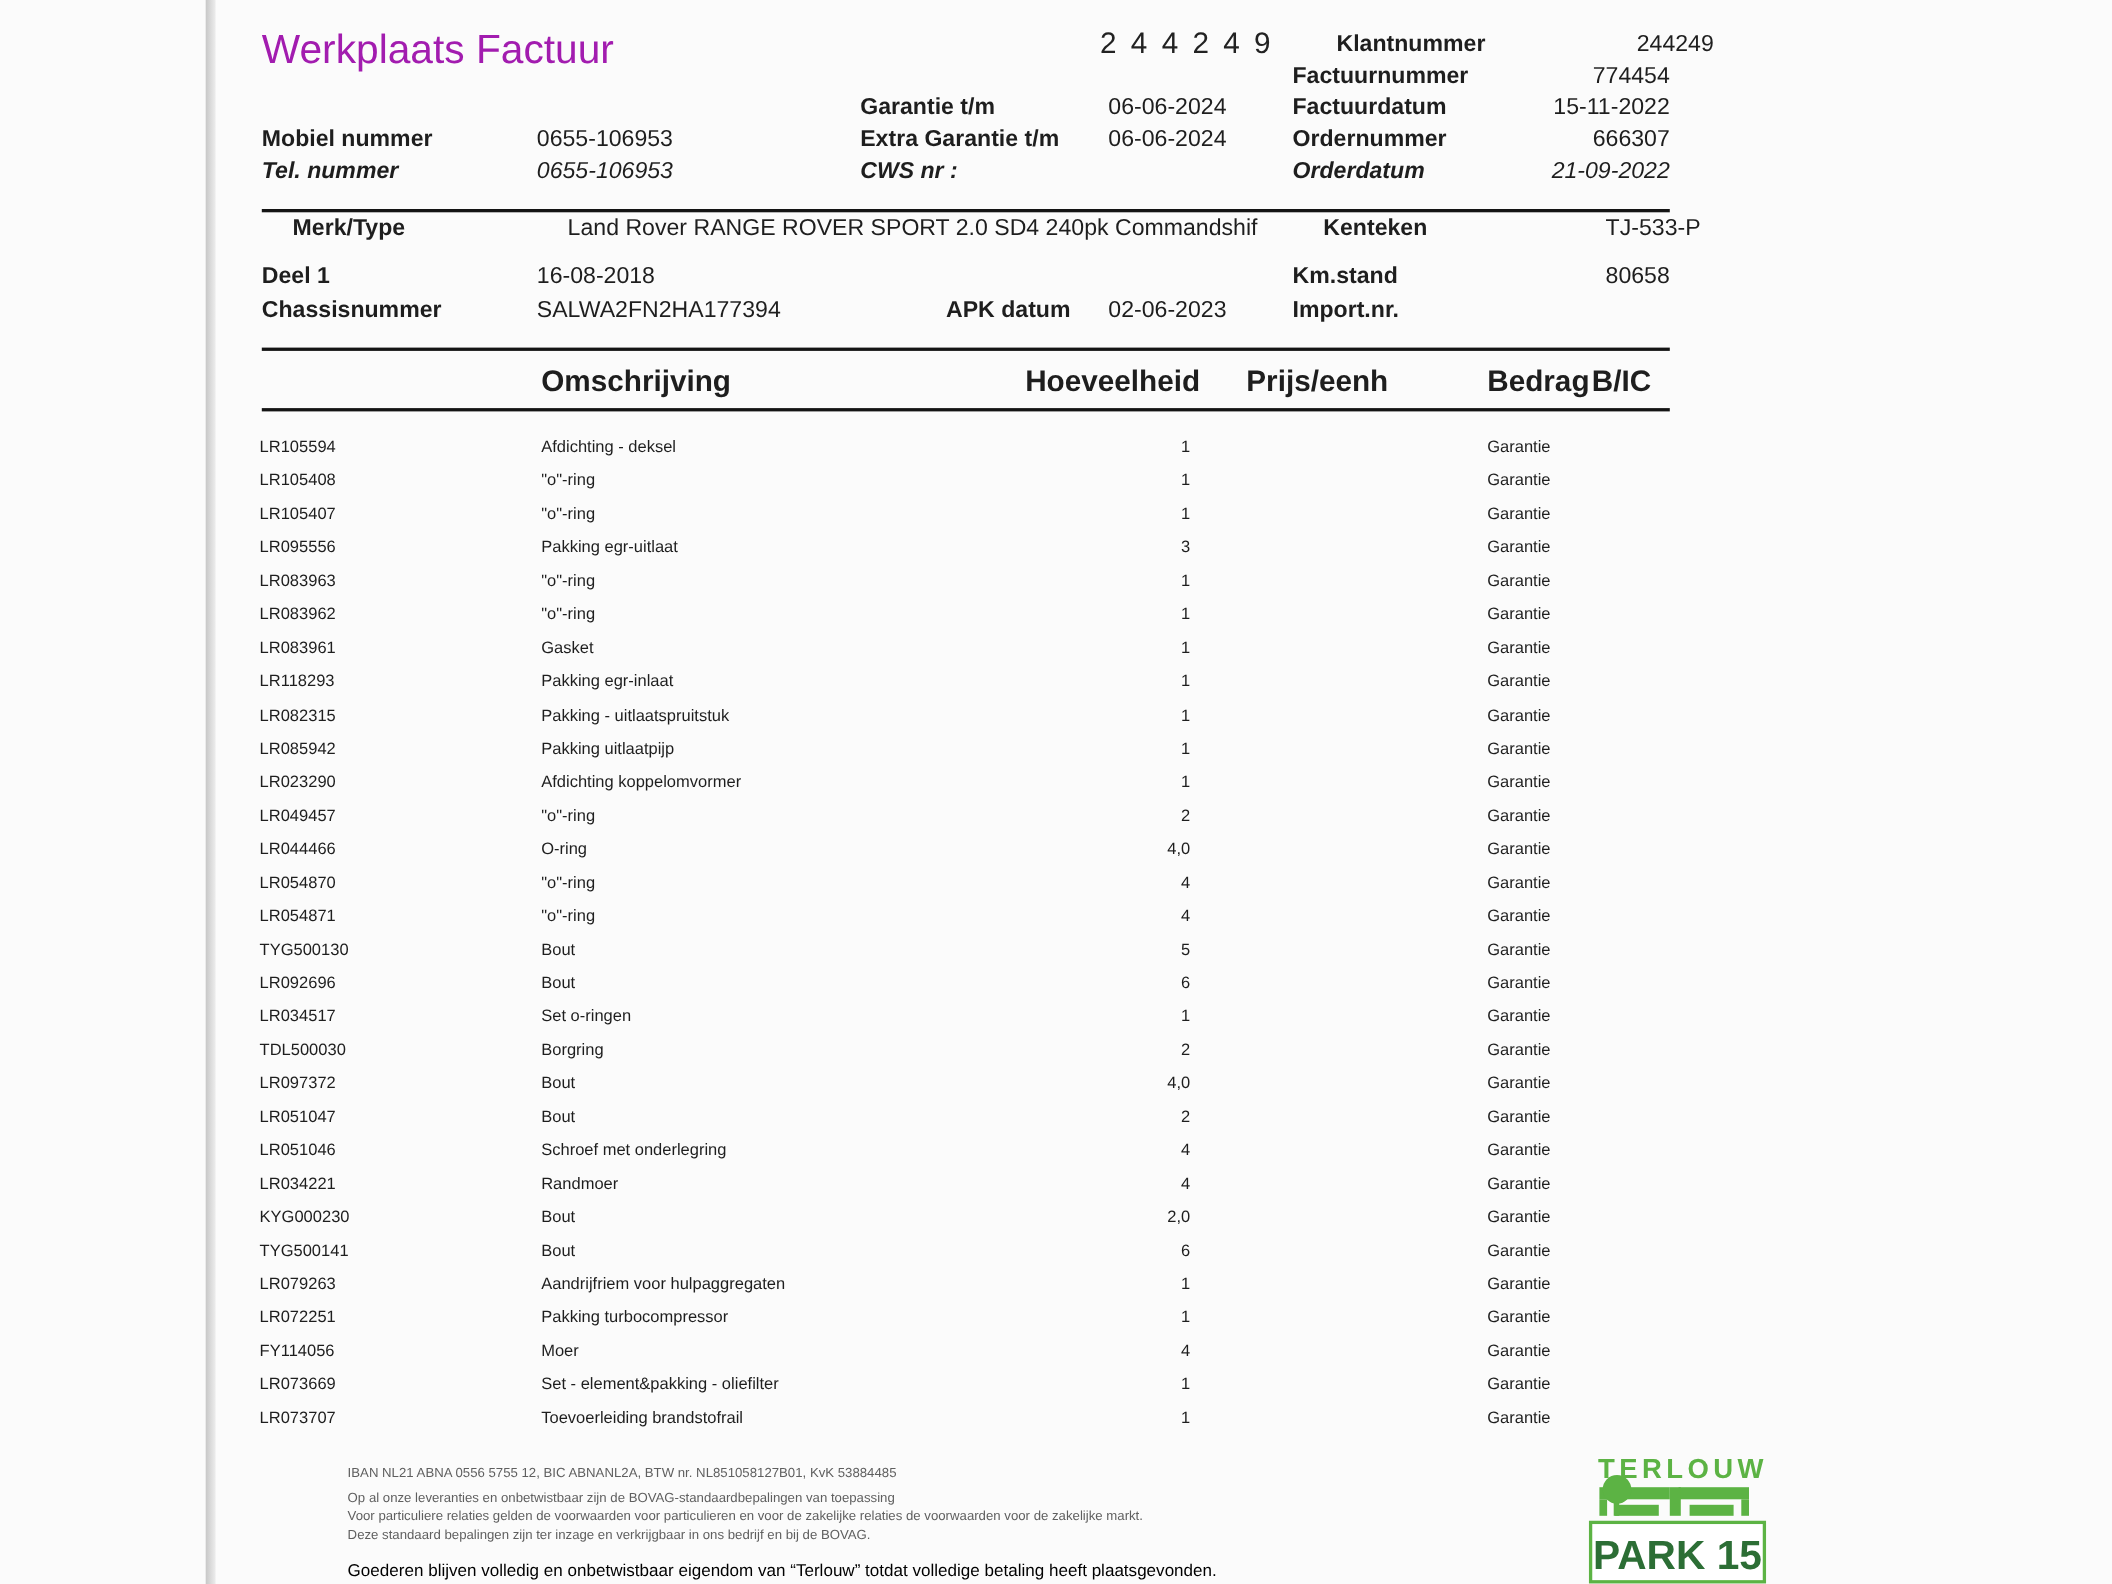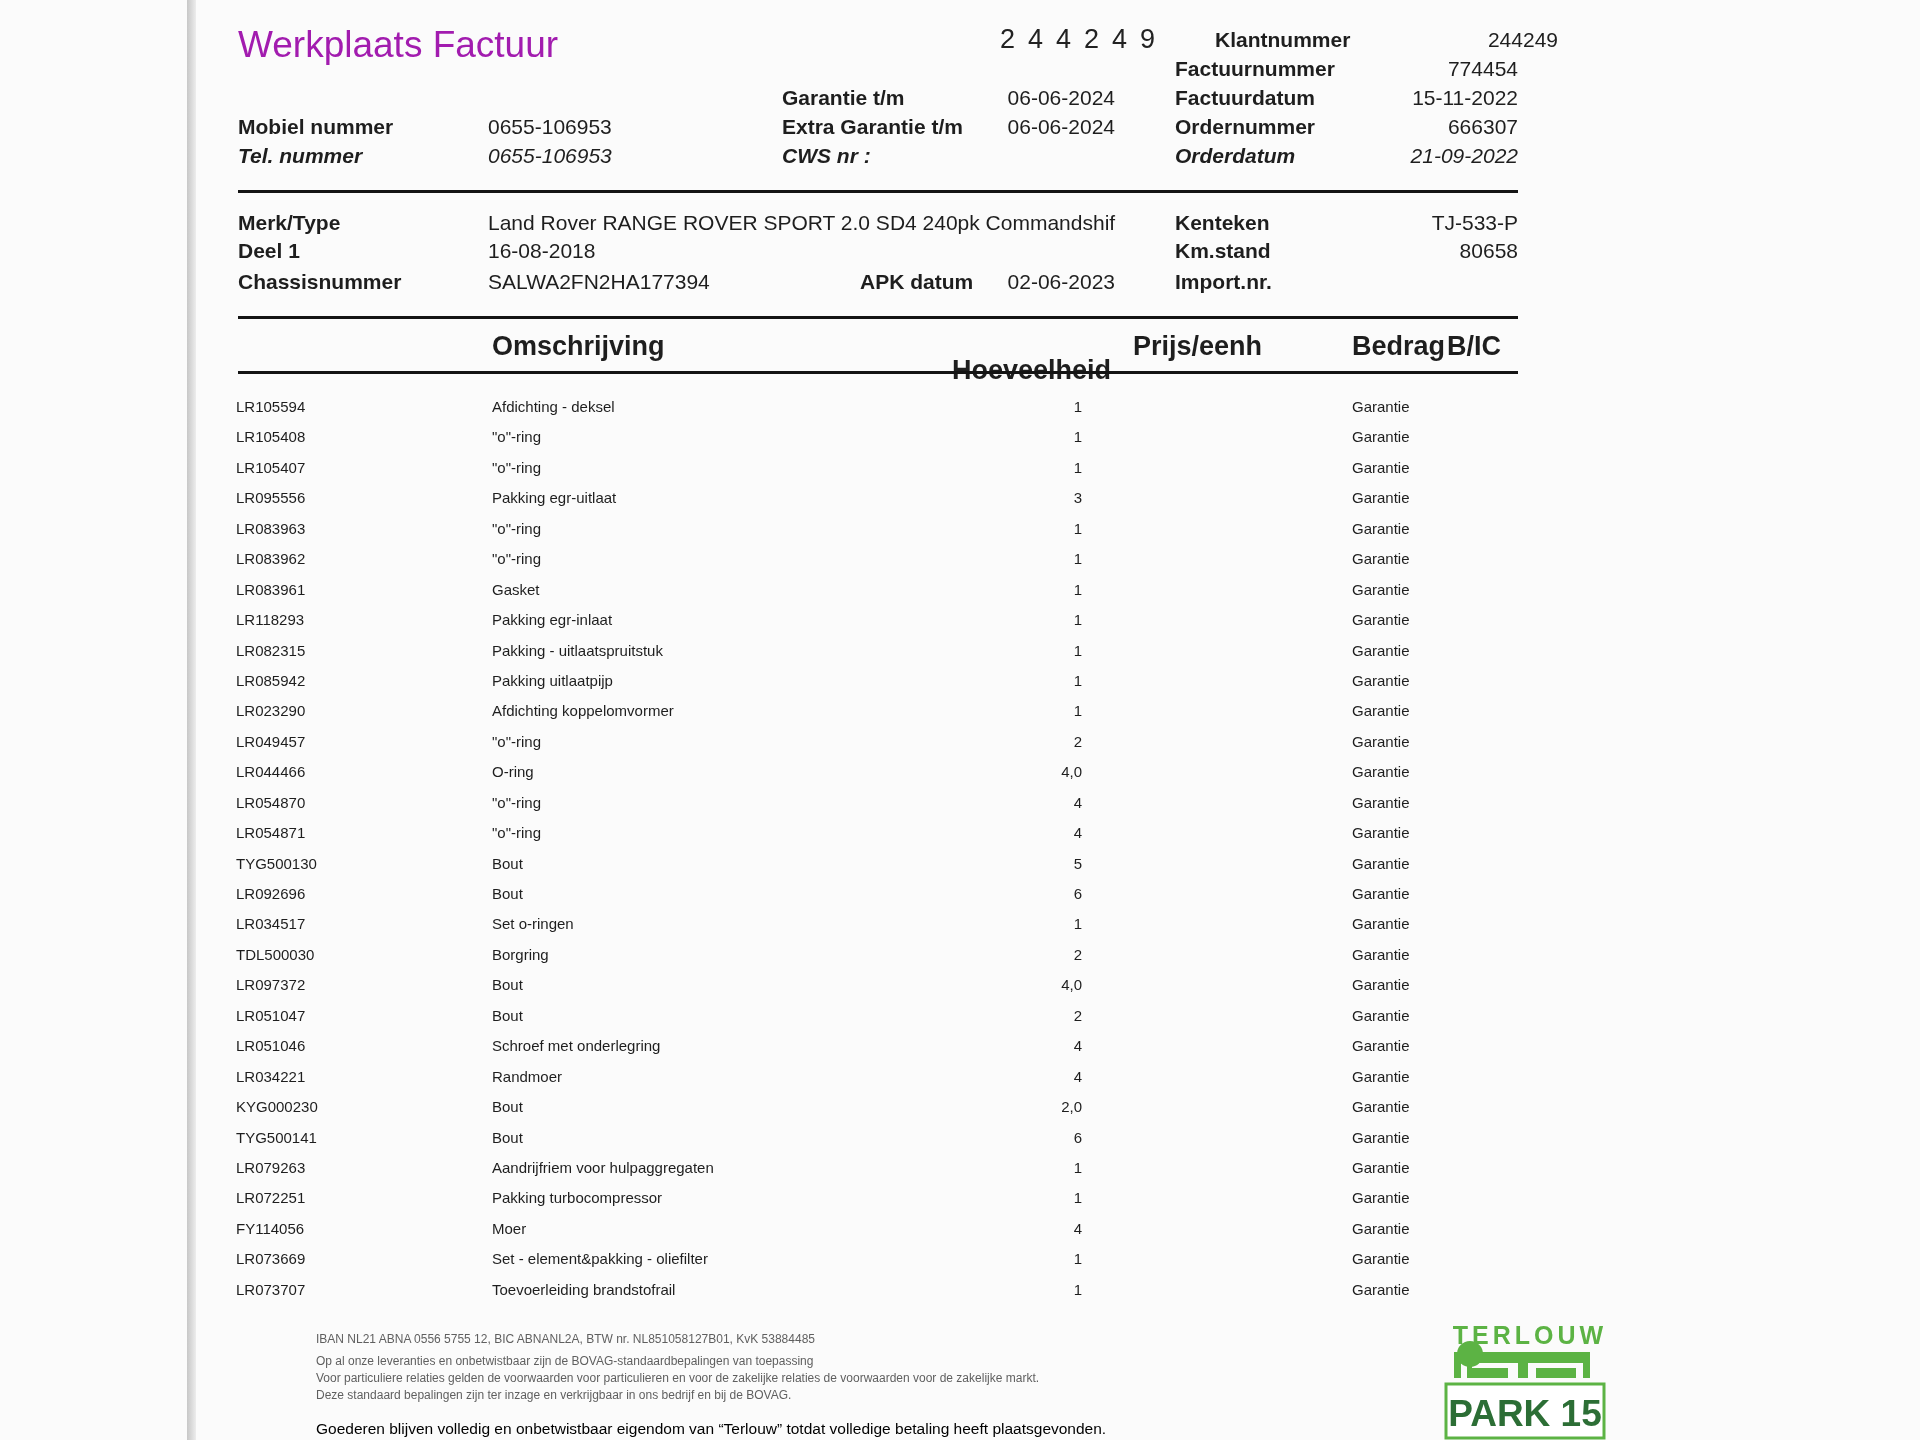--- a/index.html
+++ b/index.html
@@ -26,28 +26,28 @@
   .hm-val { left:960px; width:155px; text-align:right; }
 
   
   .hl-lbl { left:238px; }
   .hl-val { left:488px; }
 
   .rule { position:absolute; left:238px; width:1280px; height:3px; background:#141414; }
   .rule1 { top:190px; } .rule2 { top:316px; } .rule3 { top:371px; }
 
   
-  .v0 { top:211px; } .v1 { top:239px; } .v2 { top:270px; }
+  .v0 { top:196px;margin-left:28px; } .v1 { top:239px; } .v2 { top:270px; }
   .vc-lbl { left:238px; } .vc-val { left:488px; }
   .apk-lbl { left:860px; } .apk-val { left:960px; width:155px; text-align:right; }
 
   
   .th { top:331px; font-weight:bold; font-size:27px; }
   .th-oms { left:492px; }
-  .th-hoe { left:932px; width:199px; text-align:center;margin-top:24px; }
+  .th-hoe { left:892px; width:199px; text-align:right; }
   .th-prs { left:1133px; }
   .th-bed { left:1352px; }
   .th-bic { left:1447px; }
 
   
   .rows { position:absolute; left:0; top:392px; width:1920px; }
   .trow { position:relative; height:30.45px; font-size:15px; }
   .tc { position:absolute; top:0; line-height:30.45px; white-space:nowrap; }
   .tc-part { left:236px; }
   .tc-desc { left:492px; }

